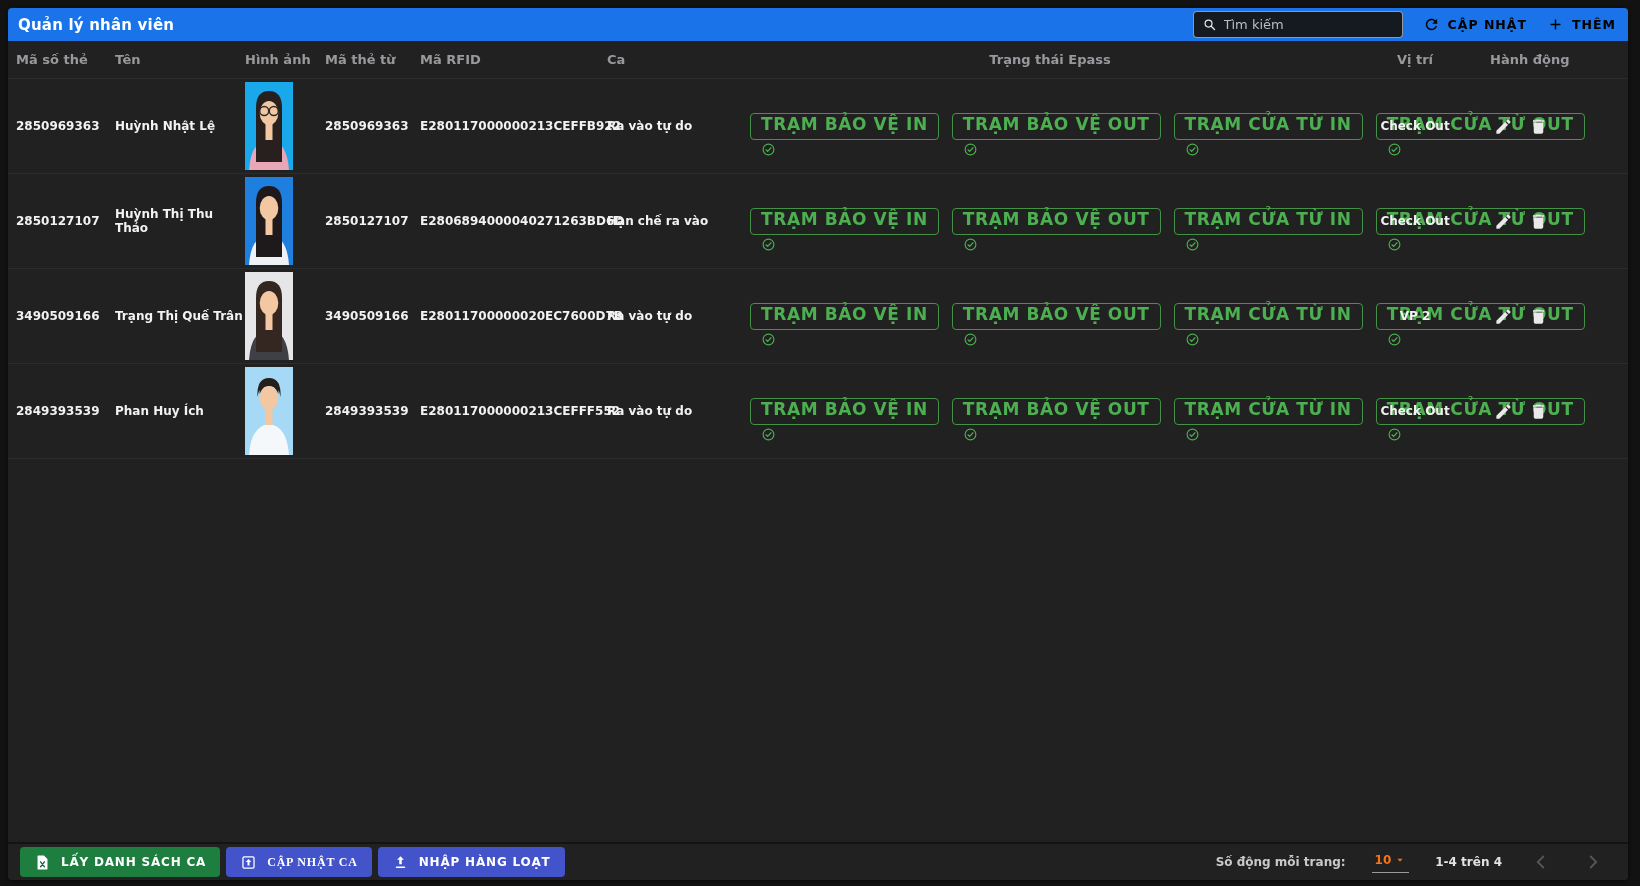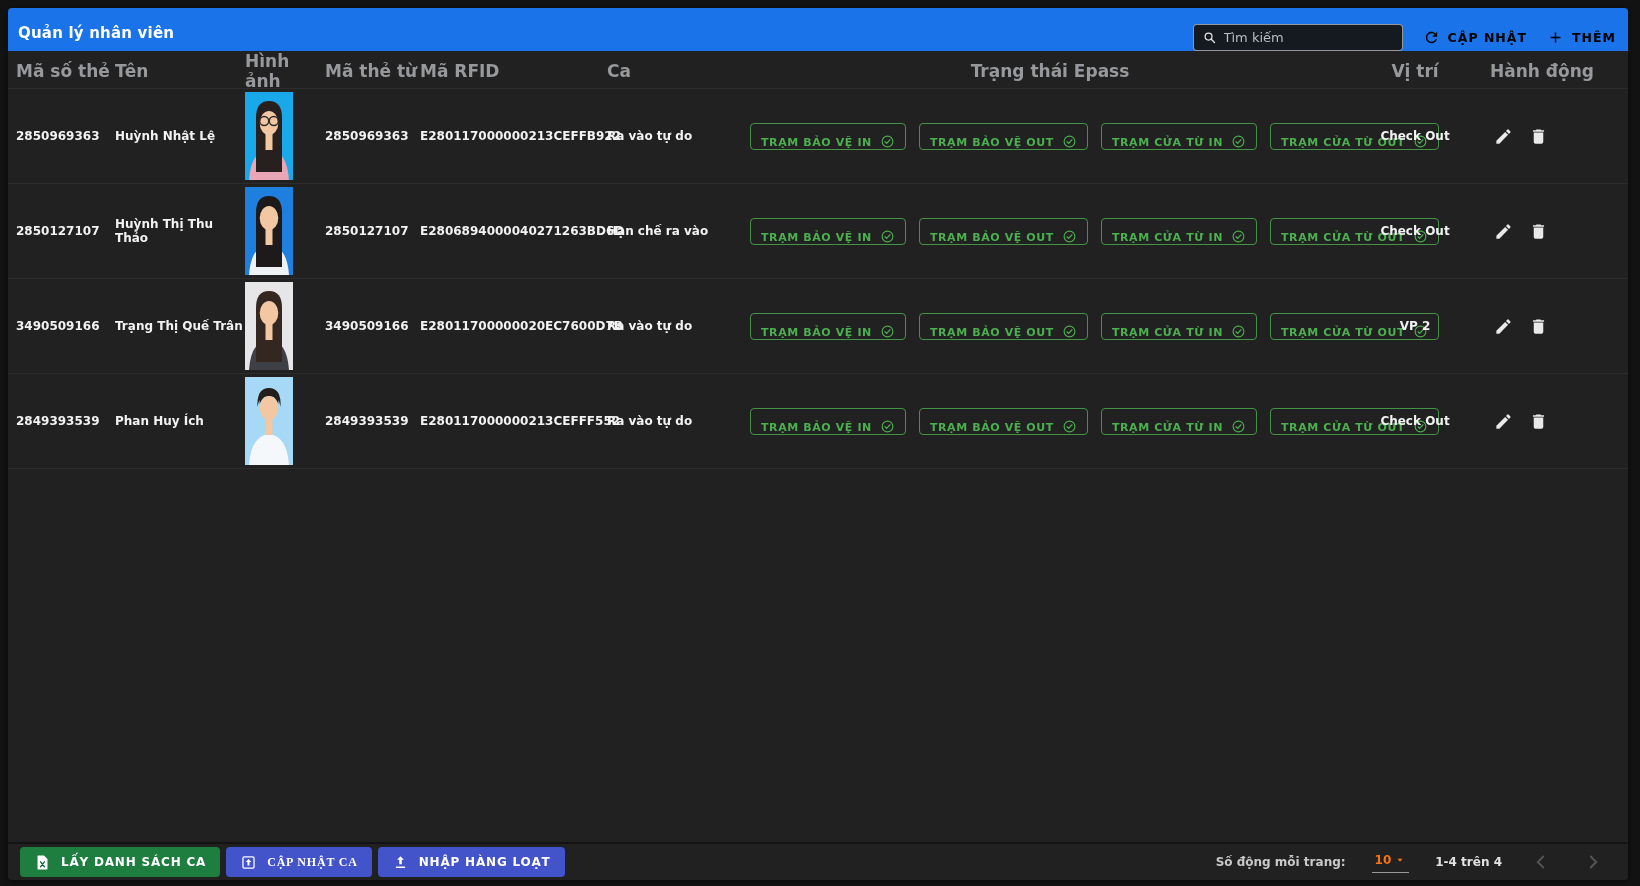--- a/index.html
+++ b/index.html
@@ -3,49 +3,49 @@
 <meta charset="utf-8">
 <style>
   * { margin:0; padding:0; box-sizing:border-box; }
   html,body { width:1640px; height:886px; background:#121212; overflow:hidden;
     font-family:"DejaVu Sans","Liberation Sans",sans-serif; }
   .card { position:absolute; left:8px; top:8px; width:1620px; height:872px;
     background:#212121; display:flex; flex-direction:column; border-radius:4px;
     box-shadow:0 1px 4px rgba(0,0,0,.6); }
 
   
-  .appbar { flex:0 0 33px; background:#1a73e8; display:flex; align-items:flex-start;
-    padding:16px 12px 0 10px; border-radius:4px 4px 0 0; }
+  .appbar { flex:0 0 33px; background:#1a73e8; display:flex; align-items:center;
+    padding:0 12px 0 10px; border-radius:4px 4px 0 0; }
   .appbar h1 { font-size:15px; font-weight:700; color:#fff; letter-spacing:.2px; }
   .appbar-right { margin-left:auto; display:flex; align-items:center; gap:20px; }
   .searchbox { width:210px; height:27px; background:#151a20; border:1px solid rgba(255,255,255,.55);
     border-radius:4px; display:flex; align-items:center; padding:0 8px; gap:7px; color:#e6e6e6; }
   .searchbox input { flex:1; min-width:0; background:transparent; border:none; outline:none;
     color:#fff; font-size:13px; font-family:inherit; }
   .searchbox input::placeholder { color:#b9bec5; opacity:1; }
   .appbar-btn { display:flex; align-items:center; gap:8px; background:none; border:none;
     color:#000000; font-size:12.5px; font-weight:700; letter-spacing:1px; cursor:pointer;
     font-family:inherit; }
 
   
   .grid { display:grid; align-items:center; padding-left:8px;
     grid-template-columns:99px 130px 80px 95px 187px 143px 600px 130px auto; }
   .thead { flex:0 0 38px; height:38px; border-bottom:1px solid #2c2c2c;
-    color:#97999c; font-size:17px; font-weight:700; }
+    color:#97999c; font-size:13px; font-weight:700; }
   .thead .th:nth-child(7) { text-align:center; }
   .thead .th:nth-child(8) { text-align:center; }
   .thead .th:nth-child(9) { padding-left:10px; }
   .row { height:95px; border-bottom:1px solid #2c2c2c; color:#f2f2f2;
     font-size:12px; font-weight:700; }
   .photo { width:48px; height:88px; display:block; }
   .c-status { display:flex; gap:13px; }
-  .status-chip { display:inline-flex; align-items:flex-end; gap:8px; white-space:nowrap;
+  .status-chip { display:inline-flex; align-items:flex-start; gap:8px; white-space:nowrap;
     border:1px solid rgba(76,175,80,.8); color:#4caf50; background:transparent;
-    border-radius:4px; height:27px; padding:0 10px; font-size:11px; font-weight:700;
-    letter-spacing:.6px; cursor:pointer; font-family:inherit; }
+    border-radius:4px; height:27px; padding:0 10px; font-size:17px; font-weight:700;
+    letter-spacing:.6px; cursor:pointer; font-family:inherit;flex-direction:column; }
   .c-loc { text-align:center; }
   .c-actions { display:flex; gap:9px; padding-left:10px; }
   .icon-btn { width:26px; height:26px; background:none; border:none; color:#e9e9e9;
     display:flex; align-items:center; justify-content:center; cursor:pointer; }
   .spacer { flex:1; }
 
   
   .footer { flex:0 0 38px; border-top:2px solid #131313; display:flex; align-items:center;
     padding:0 22px 0 12px; background:#212121; border-radius:0 0 4px 4px;gap:41px; }
   .footer-left { display:flex; gap:6px; }

